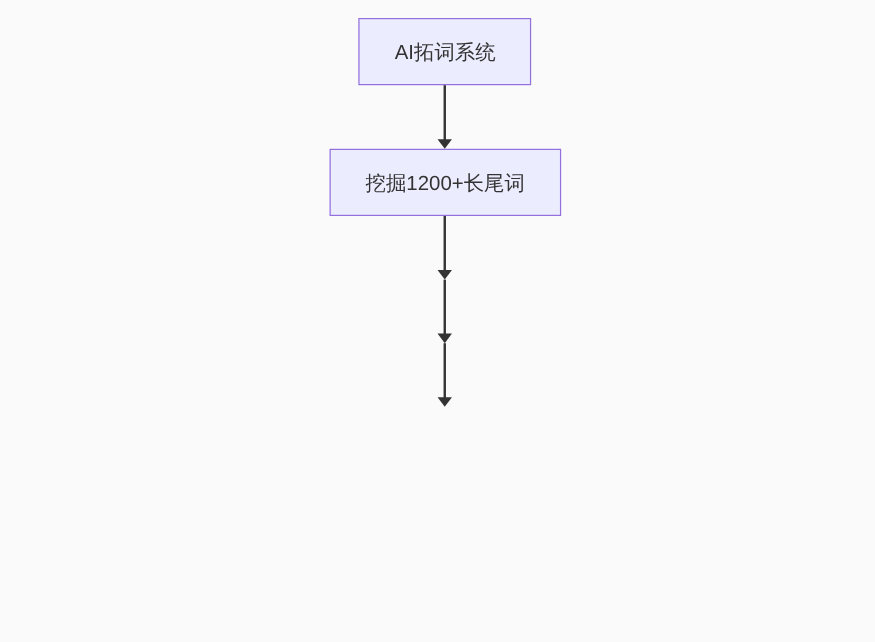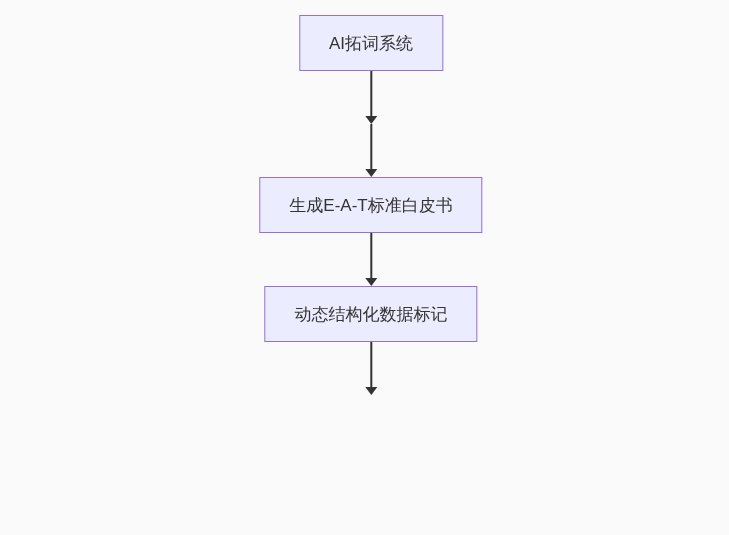--- a/index.html
+++ b/index.html
@@ -69,34 +69,33 @@
 
 <div class="flowchart">
 
   <div class="node">AI拓词系统</div>
 
   <div class="arrow">
     <div class="arrow-line"></div>
     <div class="arrow-head"></div>
   </div>
 
+  <div class="node">挖掘1200+长尾词</div>
 
   <div class="arrow">
     <div class="arrow-line"></div>
     <div class="arrow-head"></div>
   </div>
 
-  <div class="node">生成E-A-T标准白皮书</div>
 
   <div class="arrow">
     <div class="arrow-line"></div>
     <div class="arrow-head"></div>
   </div>
 
-  <div class="node">动态结构化数据标记</div>
 
   <div class="arrow">
     <div class="arrow-line"></div>
     <div class="arrow-head"></div>
   </div>
 
 
 </div>
 
 </body></html>

